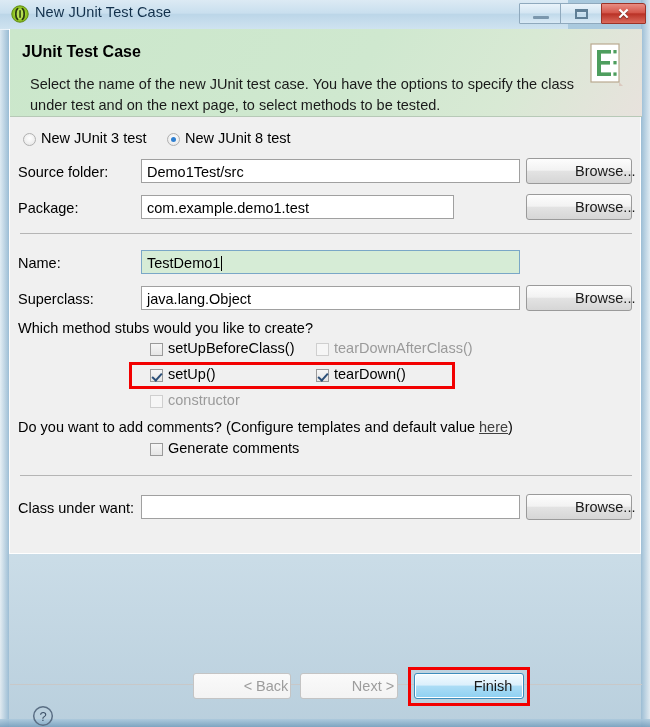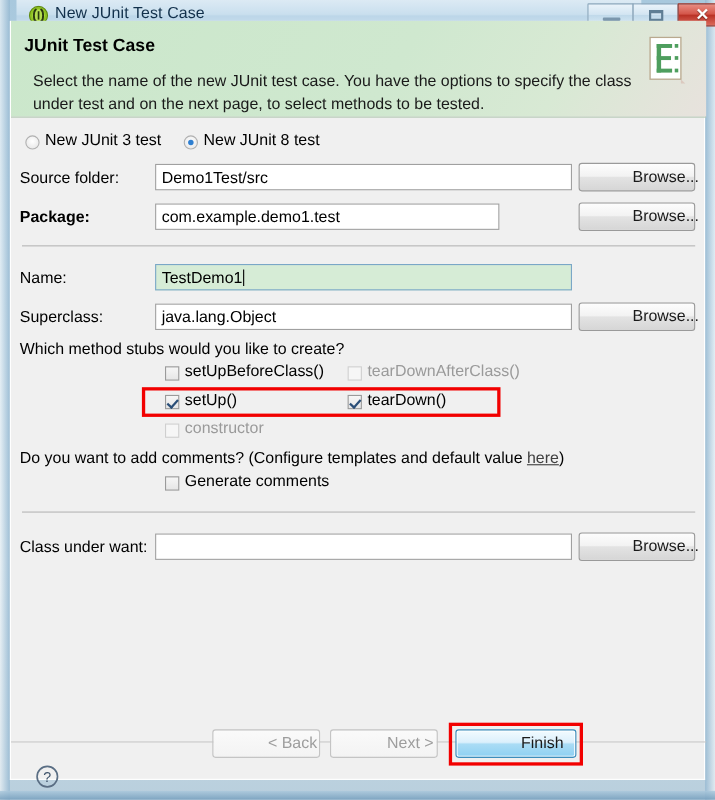--- a/index.html
+++ b/index.html
@@ -31,21 +31,21 @@
   .frame-right { right: 0; background: linear-gradient(270deg, rgba(255,255,255,.55), rgba(150,185,210,.85)); }
   .frame-bottom {
     position: absolute;
     left: 0; right: 0; bottom: 0; height: 8px;
     background: linear-gradient(180deg, rgba(170,200,220,.8), rgba(120,160,190,.9));
   }
 
   
   #titlebar {
     position: absolute;
-    left: 15px; top: 0;
+    left: 0; top: 0;
     width: 568px; height: 29px;
     background: linear-gradient(180deg, #dceaf4 0%, #c9dfee 45%, #bcd6e8 50%, #cfe3f0 100%);
     border-bottom: 1px solid rgba(255,255,255,.4);
   }
   #title-icon {
     position: absolute;
     left: 11px; top: 5px;
     width: 18px; height: 18px;
   }
   #title-text {
@@ -98,22 +98,22 @@
     font-size: 15px;
     font-weight: bold;
     text-align: center;
     line-height: 19px;
     text-shadow: 0 1px 1px rgba(0,0,0,.45);
   }
 
   
   #dialog {
     position: absolute;
-    left: 9px; top: 19px;
-    width: 632px; height: 690px;
+    left: 9px; top: 29px;
+    width: 632px; height: 525px;
     background: #f0f0f0;
     box-sizing: border-box;
     border: 1px solid #ffffff;
     border-top: none;
   }
 
   
   #banner {
     position: absolute;
     left: 0; top: 0;
@@ -312,21 +312,21 @@
 
     <div class="radio" style="left:13px; top:104px;"></div>
     <div class="lbl" style="left:31px; top:101px;">New JUnit 3 test</div>
     <div class="radio on" style="left:157px; top:104px;"></div>
     <div class="lbl" style="left:175px; top:101px;">New JUnit 8 test</div>
 
     <div class="lbl" style="left:8px; top:135px;">Source folder:</div>
     <div class="tfield" style="left:131px; top:130px; width:379px;">Demo1Test/src</div>
     <div class="btn" style="left:516px; top:129px; width:106px;">Browse...</div>
 
-    <div class="lbl" style="left:8px; top:171px;font-weight:bold;">Package:</div>
+    <div class="lbl" style="left:8px; top:171px;">Package:</div>
     <div class="tfield" style="left:131px; top:166px; width:313px;">com.example.demo1.test</div>
     <div class="btn" style="left:516px; top:165px; width:106px;">Browse...</div>
 
     <div class="sep" style="left:10px; top:204px; width:612px;"></div>
 
     <div class="lbl" style="left:8px; top:226px;">Name:</div>
     <div class="tfield focused" style="left:131px; top:221px; width:379px;"><span>TestDemo1</span><span class="caret"></span></div>
 
     <div class="lbl" style="left:8px; top:262px;">Superclass:</div>
     <div class="tfield" style="left:131px; top:257px; width:379px;">java.lang.Object</div>

